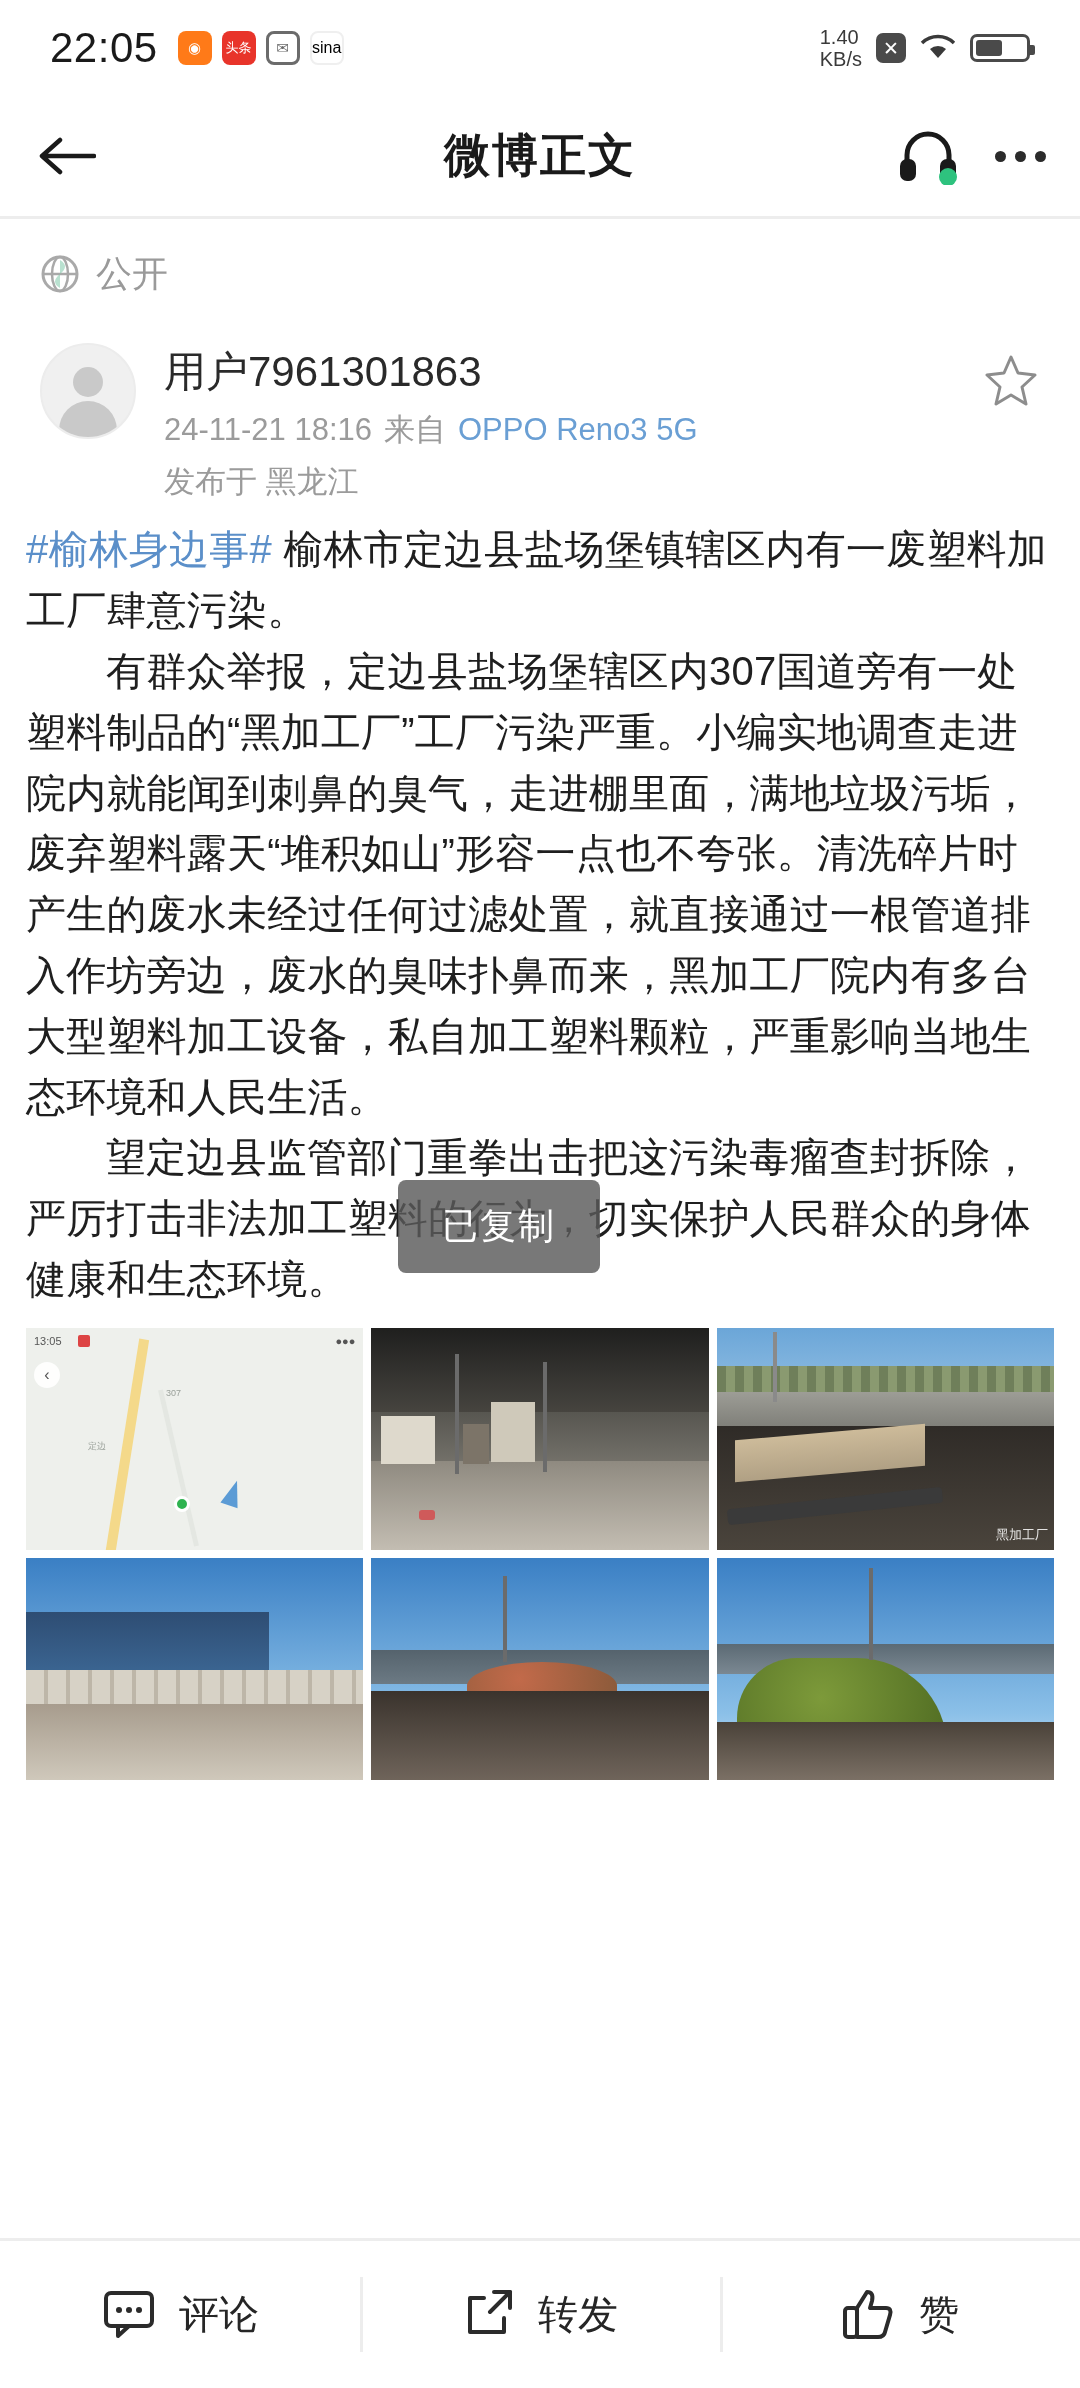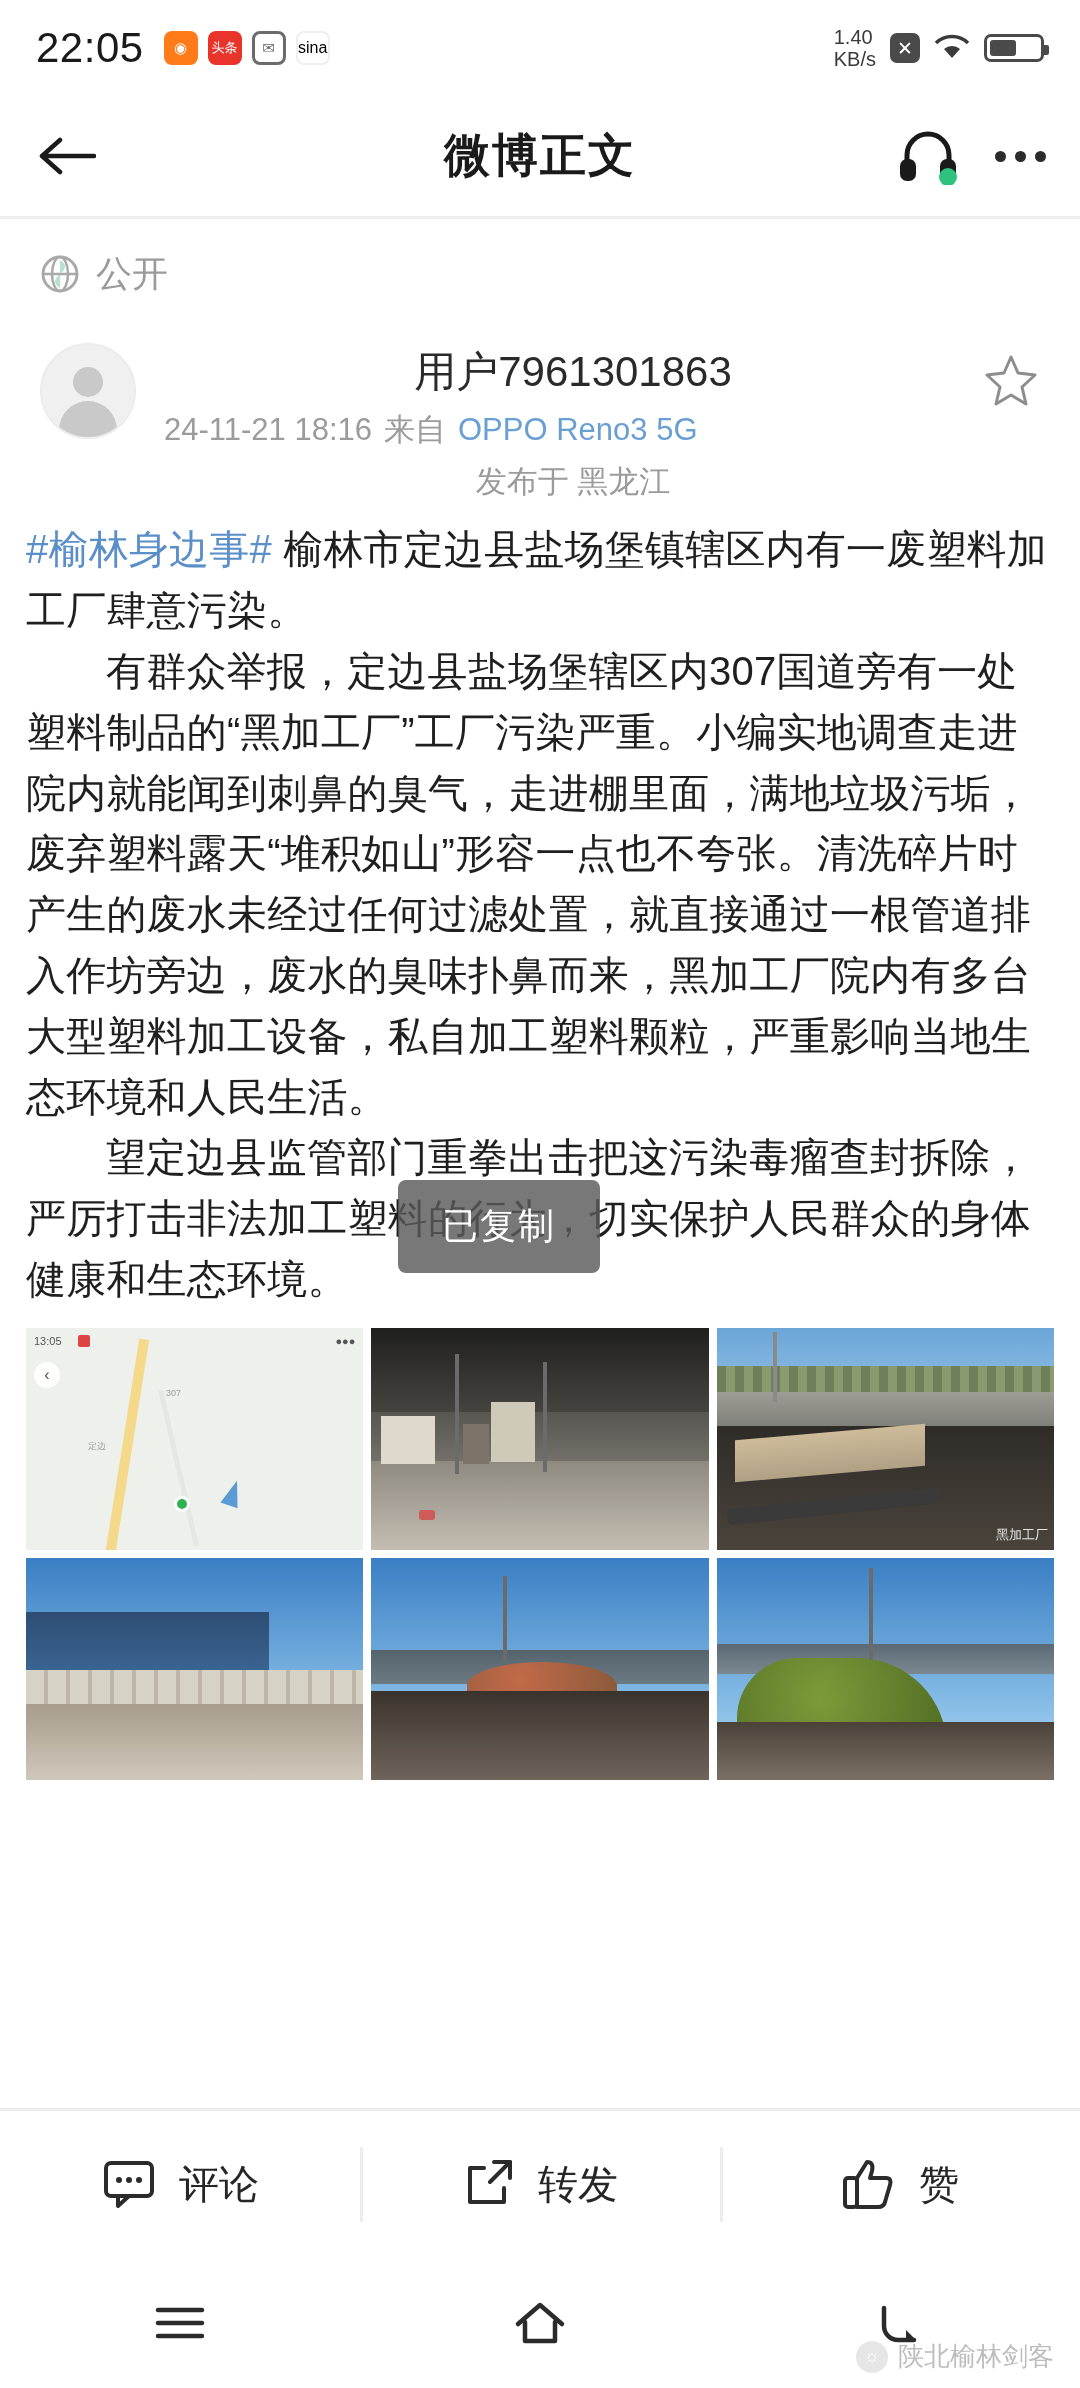--- a/index.html
+++ b/index.html
@@ -18,21 +18,21 @@
     display: flex;
     flex-direction: column;
   }
 
   
   .statusbar {
     height: 96px;
     flex: 0 0 96px;
     display: flex;
     align-items: center;
-    padding: 0 36px;
+    padding: 0 50px;
     background: #ffffff;
   }
   .status-time {
     font-size: 42px;
     color: #1a1a1a;
     letter-spacing: 0.5px;
     font-weight: 400;
   }
   .status-icons-left {
     display: flex;
@@ -185,21 +185,20 @@
     left: 50%; bottom: 0;
     transform: translateX(-50%);
     width: 58px; height: 36px;
     border-radius: 30px 30px 0 0;
     background: #c9c9c9;
   }
   .author-info {
     margin-left: 28px;
     flex: 1;
     padding-top: 4px;
-    text-align: center;
   }
   .author-name {
     font-size: 42px;
     color: #2a2a2a;
     font-weight: 400;
     line-height: 1.2;
   }
   .author-meta {
     margin-top: 12px;
     font-size: 31px;
@@ -605,36 +604,14 @@
       <span>
         <svg width="56" height="54" viewBox="0 0 56 54">
           <path d="M16 22 L26 6 q7 0 5 9 l-2 7 h16 q6 0 4 7 l-5 17 q-1 5 -7 5 H16 Z" stroke="#2b2b2b" stroke-width="4" fill="none" stroke-linejoin="round"></path>
           <rect x="4" y="22" width="12" height="29" rx="3" stroke="#2b2b2b" stroke-width="4" fill="none"></rect>
         </svg>
       </span>
       <span class="action-label">赞</span>
     </div>
   </div>
 
-  <div class="sysnav">
-    <div class="sys-btn">
-      <svg width="56" height="46" viewBox="0 0 56 46">
-        <path d="M6 10 H50 M6 23 H50 M6 36 H50" stroke="#2b2b2b" stroke-width="4.5" stroke-linecap="round"></path>
-      </svg>
-    </div>
-    <div class="sys-btn">
-      <svg width="56" height="50" viewBox="0 0 56 50">
-        <path d="M6 26 L28 7 L50 26 M13 24 V43 H43 V24" stroke="#2b2b2b" stroke-width="4.5" fill="none" stroke-linecap="round" stroke-linejoin="round"></path>
-      </svg>
-    </div>
-    <div class="sys-btn">
-      <svg width="56" height="50" viewBox="0 0 56 50">
-        <path d="M12 10 V28 a14 14 0 0 0 14 14 h16" stroke="#2b2b2b" stroke-width="4.5" fill="none" stroke-linecap="round"></path>
-        <path d="M34 32 L44 42 L34 42 Z" fill="#2b2b2b"></path>
-      </svg>
-    </div>
-    <div class="watermark">
-      <span class="wb-logo">☼</span>
-      <span>陕北榆林剑客</span>
-    </div>
-  </div>
 
 </div>
 
 </body></html>

